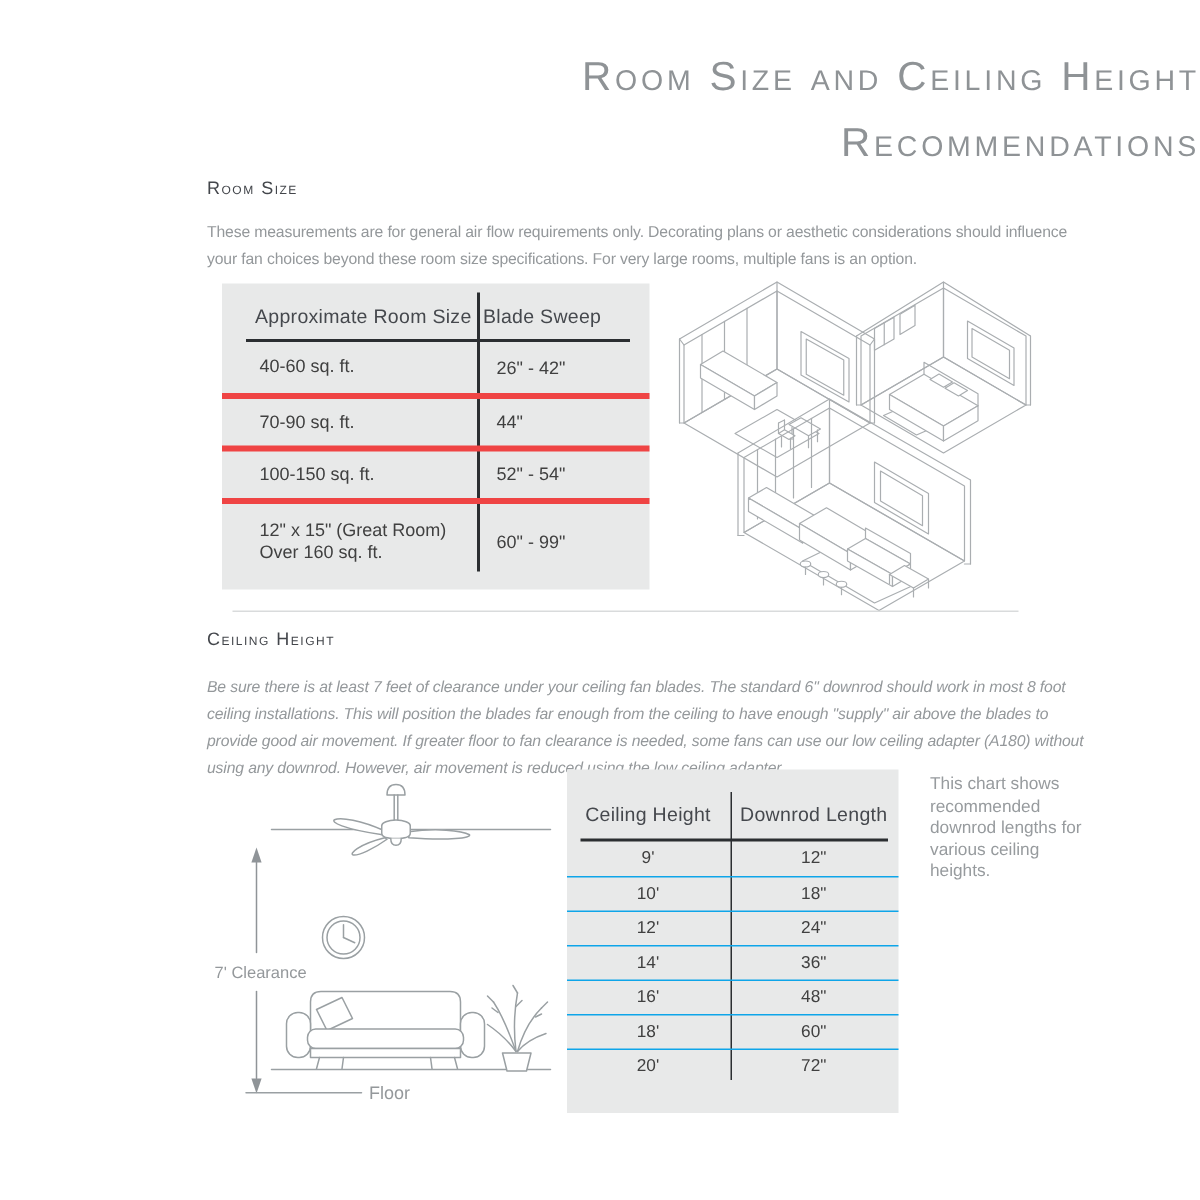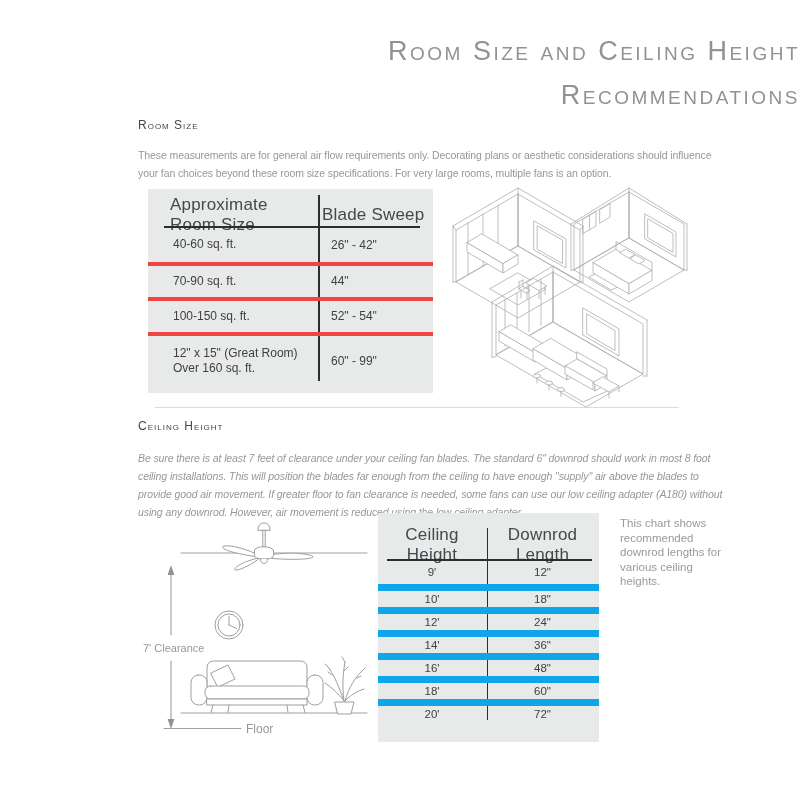--- a/index.html
+++ b/index.html
@@ -22,36 +22,36 @@
   .gtable{position:absolute;background:#e8e9e9;}
   #table1{left:148px;top:189px;width:285px;height:204px;}
   #table2{left:378px;top:513px;width:221px;height:229px;}
   .vline{position:absolute;width:1.5px;background:#2b2e31;}
   #table1 .vline{left:170px;top:6px;height:186px;}
   #table2 .vline{left:108.5px;top:15px;height:192px;}
   .hline{position:absolute;height:1.5px;background:#2b2e31;}
   #table1 .hline{left:16px;right:13px;top:37px;}
   #table2 .hline{left:9px;right:7px;top:46px;}
   .thead{position:absolute;left:0;right:0;top:0;display:grid;align-items:center;
-         color:#45484d;font-size:17px;letter-spacing:0.2px;}
+         color:#45484d;font-size:13px;letter-spacing:0.2px;}
   #table1 .thead{grid-template-columns:170px 1fr;height:37px;padding-top:6px;box-sizing:border-box;}
   #table1 .thead .c1{padding-left:22px;}
   #table1 .thead .c2{padding-left:4px;}
   #table2 .thead{grid-template-columns:108px 1fr;height:46px;padding-top:12px;box-sizing:border-box;text-align:center;}
   .rows{position:absolute;left:0;right:0;}
   #table1 .rows{top:38.5px;}
   #table2 .rows{top:47.5px;}
   .trow{display:grid;align-items:center;color:#404040;font-size:12px;box-sizing:border-box;}
   #table1 .trow{grid-template-columns:170px 1fr;}
   #table1 .trow .c1{padding-left:25px;white-space:pre-line;line-height:15px;}
   #table1 .trow .c2{padding-left:13px;}
   #table1 .trow + .trow{border-top:4px solid #ef4444;}
   #table1 .r1{height:34px;} #table1 .r2{height:35px;} #table1 .r3{height:35px;} #table1 .r4{height:55px;}
   #table2 .trow{grid-template-columns:108px 1fr;height:23px;text-align:center;font-size:11.5px;}
-  #table2 .trow + .trow{border-top:7px solid #0ea5e9;}
+  #table2 .trow + .trow{border-top:1px solid #0ea5e9;}
 
   .note{position:absolute;left:620px;top:516px;width:106px;font-size:11.5px;
         line-height:14.5px;color:#979b9e;}
 
   .illus{position:absolute;}
   #rooms-illus{left:433px;top:186px;}
   #fan-illus{left:131px;top:515px;}
   svg text{font-family:"Liberation Sans", sans-serif;}
 </style>
 </head>

